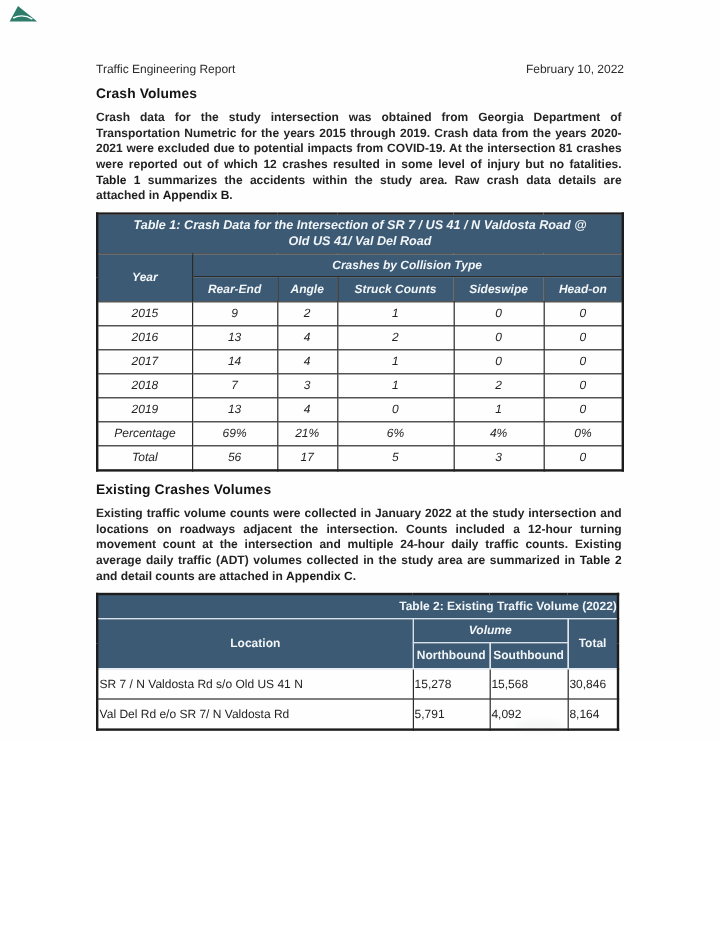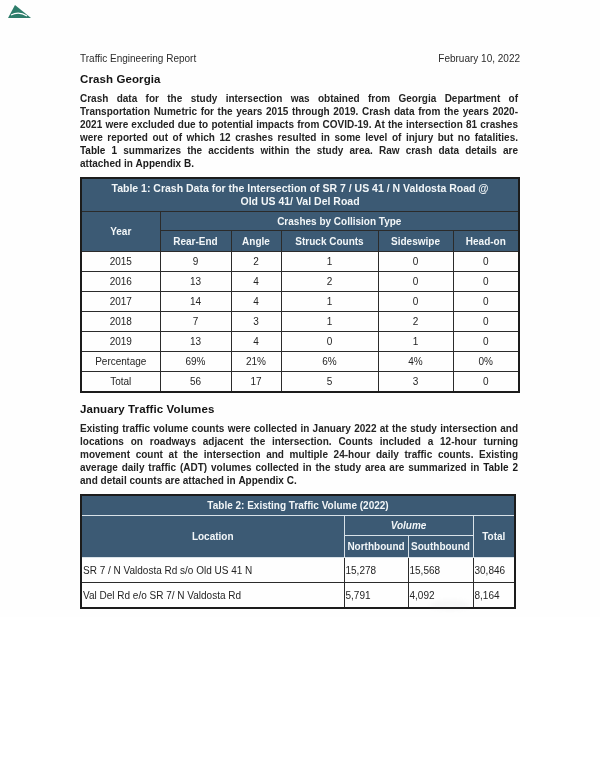--- a/index.html
+++ b/index.html
@@ -29,31 +29,31 @@
   p.body{
     font-size:10px;line-height:13px;text-align:justify;
     margin:0 0 7px 0;color:#242424;font-weight:bold;
   }
   p.body b{color:#1a1a1a;}
 
   table{border-collapse:collapse;table-layout:fixed;}
   th,td{overflow:hidden;white-space:nowrap;}
 
   .t1{width:438px;border:2px solid #1c1c1c;margin-bottom:9px;}
-  .t1 th,.t1 td{border:1px solid var(--border-dark);text-align:center;vertical-align:middle;padding:0;}
+  .t1 th,.t1 td{border:1px solid var(--border-dark);text-align:center;vertical-align:middle;padding:0;font-style:italic;}
   .hdr{background:var(--hdr-bg);color:#f2f6f8;font-weight:bold;}
   .t1 .title-cell{font-size:10.5px;line-height:13px;padding:3px 26px;white-space:normal;}
   .t1 .group-cell{font-size:10px;height:18px;}
   .t1 .sub-cell{font-size:10px;height:20px;}
   .t1 .year-head{font-size:10px;}
   .t1 td{font-size:10px;height:19px;color:#242424;}
 
   .t2{width:434px;border:2px solid #1c1c1c;}
   .t2 th{border:1px solid #d9e2e8;text-align:center;vertical-align:middle;padding:0;}
-  .t2 .title-cell{font-size:10px;height:19px;}
+  .t2 .title-cell{font-size:10px;height:19px;text-align:right;}
   .t2 .vol-head{font-size:10px;height:19px;font-style:italic;}
   .t2 .dir-head{font-size:10px;height:21px;}
   .t2 .loc-head,.t2 .total-head{font-size:10px;}
   .t2 td{border:1px solid var(--border-dark);font-size:10px;height:22px;text-align:left;color:#242424;}
 
   .footer{
     position:absolute;top:718px;left:80px;width:442px;
     display:flex;justify-content:space-between;align-items:center;
     font-size:10px;color:#2b2b2b;
   }
@@ -73,21 +73,21 @@
     </svg>
   </span>
 
   <div class="meta">
     <span>Traffic Engineering Report</span>
     <span>February 10, 2022</span>
   </div>
 
   <div class="content">
 
-    <h2 class="sec">Crash Georgia</h2>
+    <h2 class="sec">Crash Volumes</h2>
 
     <p class="body"><span>Crash data for the study intersection was obtained from Georgia Department of Transportation Numetric for the years 2015 through 2019. Crash data from the years 2020-2021 were excluded due to potential impacts from COVID-19. At the intersection 81 crashes were reported out of which 12 crashes resulted in some level of injury but no fatalities. </span><b>Table 1</b><span> summarizes the accidents within the study area. Raw crash data details are attached in </span><b>Appendix B</b><span>.</span></p>
 
     <table class="t1">
       <colgroup>
         <col style="width:79px">
           <col style="width:71px">
           <col style="width:50px">
         <col style="width:97px">
           <col style="width:75px">
@@ -162,21 +162,21 @@
             <td>Total</td>
             <td>56</td>
             <td>17</td>
             <td>5</td>
             <td>3</td>
             <td>0</td>
           </tr>
         </tbody>
     </table>
 
-    <h2 class="sec sec2">January Traffic Volumes</h2>
+    <h2 class="sec sec2">Existing Crashes Volumes</h2>
 
     <p class="body"><span>Existing traffic volume counts were collected in January 2022 at the study intersection and locations on roadways adjacent the intersection. Counts included a 12-hour turning movement count at the intersection and multiple 24-hour daily traffic counts. Existing average daily traffic (ADT) volumes collected in the study area are summarized in </span><b>Table 2</b><span> and detail counts are attached in </span><b>Appendix C</b><span>.</span></p>
 
     <table class="t2">
       <colgroup>
         <col style="width:263px">
           <col style="width:64px">
           <col style="width:65px">
           <col style="width:42px">
       </colgroup>

